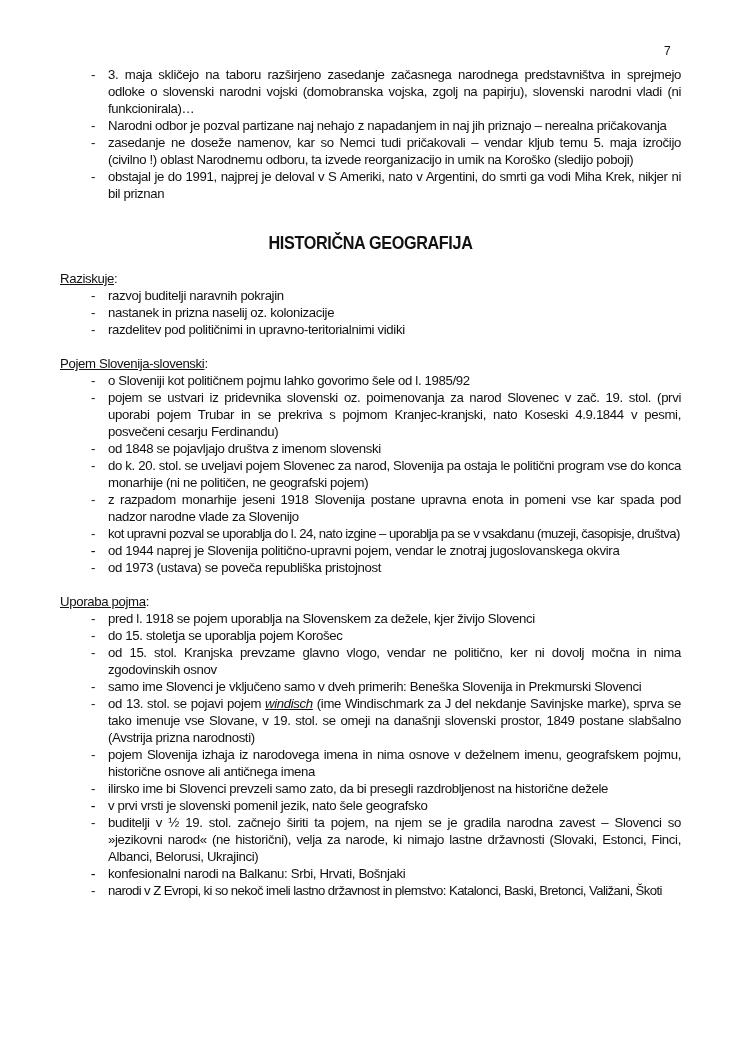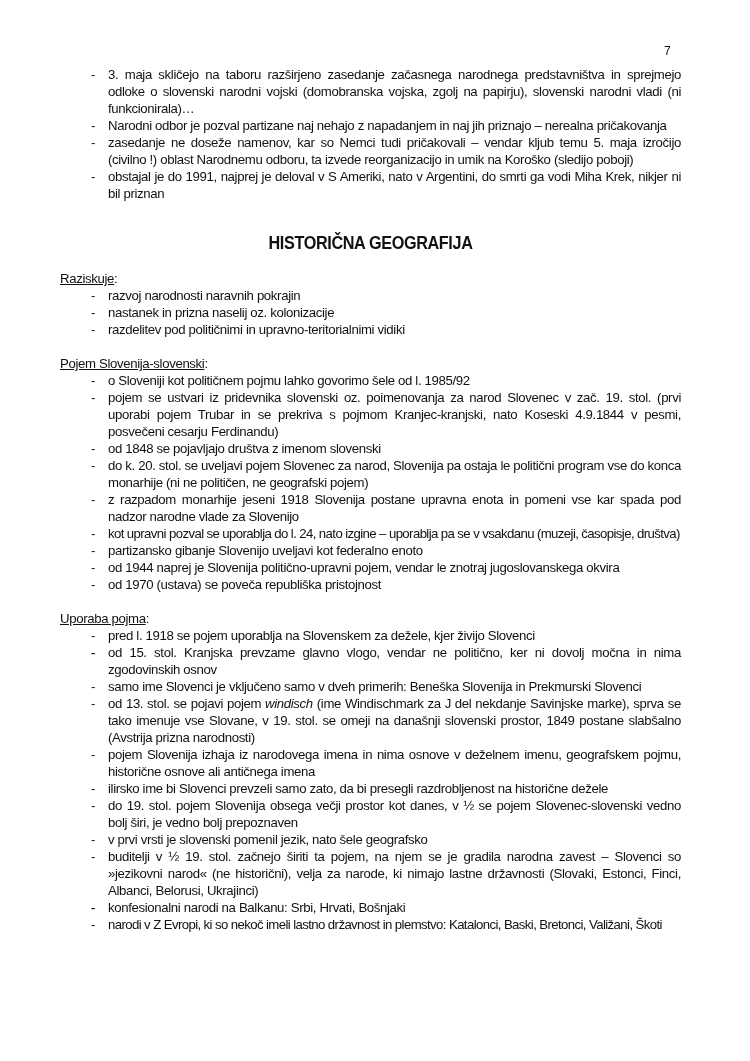--- a/index.html
+++ b/index.html
@@ -9,72 +9,72 @@
   .content { position: absolute; top: 66px; left: 60px; width: 621px;
              font-size: 13.2px; line-height: 17px; letter-spacing: -0.35px; }
   ul.dash { list-style: none; margin: 0; padding: 0; }
   ul.dash li { position: relative; padding-left: 48px; text-align: justify; }
   ul.dash li .dash-mark { position: absolute; left: 31px; top: 0; }
   .title { text-align: center; font-weight: bold; font-size: 18px; letter-spacing: -0.4px;
            margin: 33px 0 18px 0; transform: scaleX(0.9); }
   .section-heading { margin-top: 0; }
   .section-heading span.u { text-decoration: underline; text-align: center; }
   .gap { height: 17px; }
-  em { font-style: italic; }
+  em { font-style: italic; text-decoration: underline; }
 </style>
 </head>
 <body>
 
 <div class="page-number">7</div>
 
 <div class="content">
 
   <ul class="dash">
     <li><span class="dash-mark">-</span><span>3. maja skličejo na taboru razširjeno zasedanje začasnega narodnega predstavništva in sprejmejo odloke o slovenski narodni vojski (domobranska vojska, zgolj na papirju), slovenski narodni vladi (ni funkcionirala)…</span></li>
     <li><span class="dash-mark">-</span><span>Narodni odbor je pozval partizane naj nehajo z napadanjem in naj jih priznajo – nerealna pričakovanja</span></li>
     <li><span class="dash-mark">-</span><span>zasedanje ne doseže namenov, kar so Nemci tudi pričakovali – vendar kljub temu 5. maja izročijo (civilno !) oblast Narodnemu odboru, ta izvede reorganizacijo in umik na Koroško (sledijo poboji)</span></li>
     <li><span class="dash-mark">-</span><span>obstajal je do 1991, najprej je deloval v S Ameriki, nato v Argentini, do smrti ga vodi Miha Krek, nikjer ni bil priznan</span></li>
   </ul>
 
   <div class="title">HISTORIČNA GEOGRAFIJA</div>
 
   <div class="section-heading"><span class="u">Raziskuje</span><span>:</span></div>
   <ul class="dash">
-    <li><span class="dash-mark">-</span><span>razvoj narodnosti naravnih pokrajin</span></li>
+    <li><span class="dash-mark">-</span><span>razvoj buditelji naravnih pokrajin</span></li>
     <li><span class="dash-mark">-</span><span>nastanek in prizna naselij oz. kolonizacije</span></li>
     <li><span class="dash-mark">-</span><span>razdelitev pod političnimi in upravno-teritorialnimi vidiki</span></li>
   </ul>
 
   <div class="gap"></div>
 
   <div class="section-heading"><span class="u">Pojem Slovenija-slovenski</span><span>:</span></div>
   <ul class="dash">
     <li><span class="dash-mark">-</span><span>o Sloveniji kot političnem pojmu lahko govorimo šele od l. 1985/92</span></li>
     <li><span class="dash-mark">-</span><span>pojem se ustvari iz pridevnika slovenski oz. poimenovanja za narod Slovenec v zač. 19. stol. (prvi uporabi pojem Trubar in se prekriva s pojmom Kranjec-kranjski, nato Koseski 4.9.1844 v pesmi, posvečeni cesarju Ferdinandu)</span></li>
     <li><span class="dash-mark">-</span><span>od 1848 se pojavljajo društva z imenom slovenski</span></li>
     <li><span class="dash-mark">-</span><span>do k. 20. stol. se uveljavi pojem Slovenec za narod, Slovenija pa ostaja le politični program vse do konca monarhije (ni ne političen, ne geografski pojem)</span></li>
     <li><span class="dash-mark">-</span><span>z razpadom monarhije jeseni 1918 Slovenija postane upravna enota in pomeni vse kar spada pod nadzor narodne vlade za Slovenijo</span></li>
     <li style="letter-spacing:-0.6px"><span class="dash-mark">-</span><span>kot upravni pozval se uporablja do l. 24, nato izgine – uporablja pa se v vsakdanu (muzeji, časopisje, društva)</span></li>
-    <li><span class="dash-mark">-</span><span>partizansko gibanje Slovenijo uveljavi kot federalno enoto</span></li>
+    <li><span class="dash-mark">-</span></li>
     <li><span class="dash-mark">-</span><span>od 1944 naprej je Slovenija politično-upravni pojem, vendar le znotraj jugoslovanskega okvira</span></li>
-    <li><span class="dash-mark">-</span><span>od 1970 (ustava) se poveča republiška pristojnost</span></li>
+    <li><span class="dash-mark">-</span><span>od 1973 (ustava) se poveča republiška pristojnost</span></li>
   </ul>
 
   <div class="gap"></div>
 
   <div class="section-heading"><span class="u">Uporaba pojma</span><span>:</span></div>
   <ul class="dash">
     <li><span class="dash-mark">-</span><span>pred l. 1918 se pojem uporablja na Slovenskem za dežele, kjer živijo Slovenci</span></li>
-    <li><span class="dash-mark">-</span></li>
+    <li><span class="dash-mark">-</span><span>do 15. stoletja se uporablja pojem Korošec</span></li>
     <li><span class="dash-mark">-</span><span>od 15. stol. Kranjska prevzame glavno vlogo, vendar ne politično, ker ni dovolj močna in nima zgodovinskih osnov</span></li>
     <li><span class="dash-mark">-</span><span>samo ime Slovenci je vključeno samo v dveh primerih: Beneška Slovenija in Prekmurski Slovenci</span></li>
     <li><span class="dash-mark">-</span><span>od 13. stol. se pojavi pojem </span><em>windisch</em><span> (ime Windischmark za J del nekdanje Savinjske marke), sprva se tako imenuje vse Slovane, v 19. stol. se omeji na današnji slovenski prostor, 1849 postane slabšalno (Avstrija prizna narodnosti)</span></li>
     <li><span class="dash-mark">-</span><span>pojem Slovenija izhaja iz narodovega imena in nima osnove v deželnem imenu, geografskem pojmu, historične osnove ali antičnega imena</span></li>
     <li><span class="dash-mark">-</span><span>ilirsko ime bi Slovenci prevzeli samo zato, da bi presegli razdrobljenost na historične dežele</span></li>
-    <li><span class="dash-mark">-</span><span>do 19. stol. pojem Slovenija obsega večji prostor kot danes, v ½ se pojem Slovenec-slovenski vedno bolj širi, je vedno bolj prepoznaven</span></li>
+    <li><span class="dash-mark">-</span></li>
     <li><span class="dash-mark">-</span><span>v prvi vrsti je slovenski pomenil jezik, nato šele geografsko</span></li>
     <li><span class="dash-mark">-</span><span>buditelji v ½ 19. stol. začnejo širiti ta pojem, na njem se je gradila narodna zavest – Slovenci so »jezikovni narod« (ne historični), velja za narode, ki nimajo lastne državnosti (Slovaki, Estonci, Finci, Albanci, Belorusi, Ukrajinci)</span></li>
     <li><span class="dash-mark">-</span></li>
     <li><span class="dash-mark">-</span><span>konfesionalni narodi na Balkanu: Srbi, Hrvati, Bošnjaki</span></li>
     <li style="letter-spacing:-0.6px"><span class="dash-mark">-</span><span>narodi v Z Evropi, ki so nekoč imeli lastno državnost in plemstvo: Katalonci, Baski, Bretonci, Valižani, Škoti</span></li>
   </ul>
 
 </div>
 
 </body></html>

